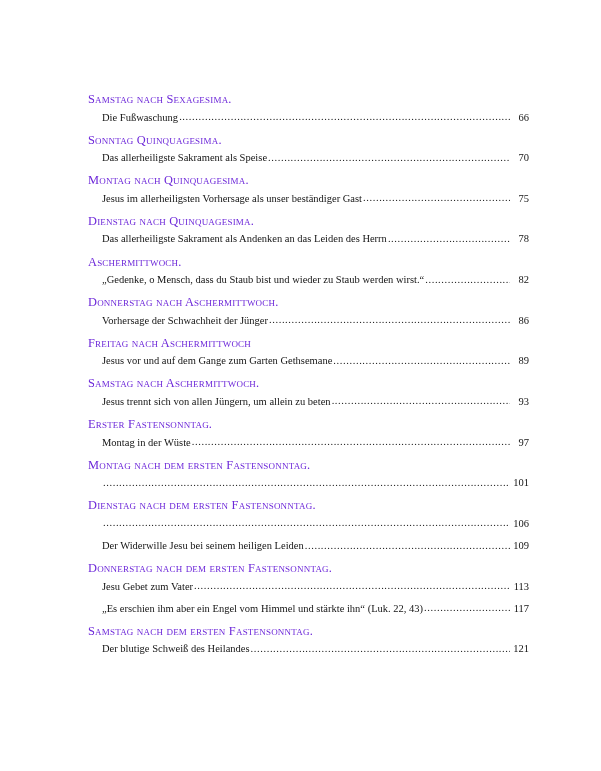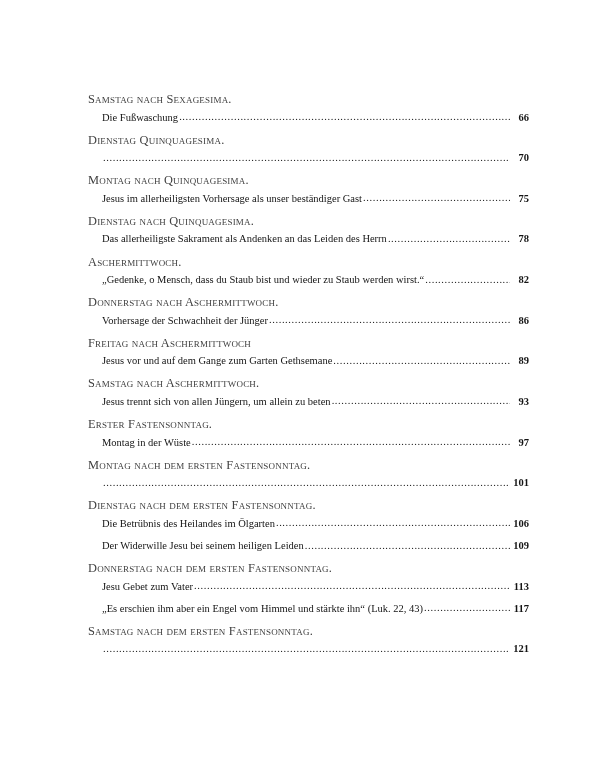--- a/index.html
+++ b/index.html
@@ -25,21 +25,21 @@
     display: block;
   }
   .entry {
     margin-bottom: 8.5px;
   }
   .entry-heading {
     font-variant: small-caps;
     font-size: 12.4px;
     letter-spacing: 0.2px;
     line-height: 1.25;
-    color: #404040;
+    color: #6d28d9;
     white-space: nowrap;
   }
   .entry-line {
     display: flex;
     align-items: flex-start;
     font-size: 10.5px;
     line-height: 1.3;
     margin-top: 3px;
     padding-left: 14px;
     color: #141414;
@@ -59,39 +59,39 @@
     margin: 0 1px;
     position: relative;
     top: -0.5px;
   }
   .page-num {
     flex: 0 0 auto;
     text-align: right;
     min-width: 18px;
     font-size: 10.5px;
     color: #141414;
-    font-weight: bold;
   }
 </style>
 </head>
 <body>
 
 <div class="page">
   <div class="toc" id="toc">
       <div class="entry">
         <div class="entry-heading">Samstag nach Sexagesima.</div>
         <div class="entry-line">
           <span class="entry-title">Die Fußwaschung</span>
           <span class="leader">...............................................................................................................................................................</span>
           <span class="page-num">66</span>
         </div>
       </div>
       <div class="entry">
-        <div class="entry-heading">Dienstag Quinquagesima.</div>
+        <div class="entry-heading">Sonntag Quinquagesima.</div>
         <div class="entry-line">
+          <span class="entry-title">Das allerheiligste Sakrament als Speise</span>
           <span class="leader">...............................................................................................................................................................</span>
           <span class="page-num">70</span>
         </div>
       </div>
       <div class="entry">
         <div class="entry-heading">Montag nach Quinquagesima.</div>
         <div class="entry-line">
           <span class="entry-title">Jesus im allerheiligsten Vorhersage als unser beständiger Gast</span>
           <span class="leader">...............................................................................................................................................................</span>
           <span class="page-num">75</span>
@@ -148,21 +148,20 @@
       <div class="entry">
         <div class="entry-heading">Montag nach dem ersten Fastensonntag.</div>
         <div class="entry-line">
           <span class="leader">...............................................................................................................................................................</span>
           <span class="page-num">101</span>
         </div>
       </div>
       <div class="entry">
         <div class="entry-heading">Dienstag nach dem ersten Fastensonntag.</div>
         <div class="entry-line">
-          <span class="entry-title">Die Betrübnis des Heilandes im Ölgarten</span>
           <span class="leader">...............................................................................................................................................................</span>
           <span class="page-num">106</span>
         </div>
       </div>
       <div class="entry">
         <div class="entry-line">
           <span class="entry-title">Der Widerwille Jesu bei seinem heiligen Leiden</span>
           <span class="leader">...............................................................................................................................................................</span>
           <span class="page-num">109</span>
         </div>
@@ -178,18 +177,19 @@
       <div class="entry">
         <div class="entry-line">
           <span class="entry-title">„Es erschien ihm aber ein Engel vom Himmel und stärkte ihn“ (Luk. 22, 43)</span>
           <span class="leader">...............................................................................................................................................................</span>
           <span class="page-num">117</span>
         </div>
       </div>
       <div class="entry">
         <div class="entry-heading">Samstag nach dem ersten Fastensonntag.</div>
         <div class="entry-line">
+          <span class="entry-title">Der blutige Schweiß des Heilandes</span>
           <span class="leader">...............................................................................................................................................................</span>
           <span class="page-num">121</span>
         </div>
       </div>
     </div>
 </div>
 
 </body></html>

